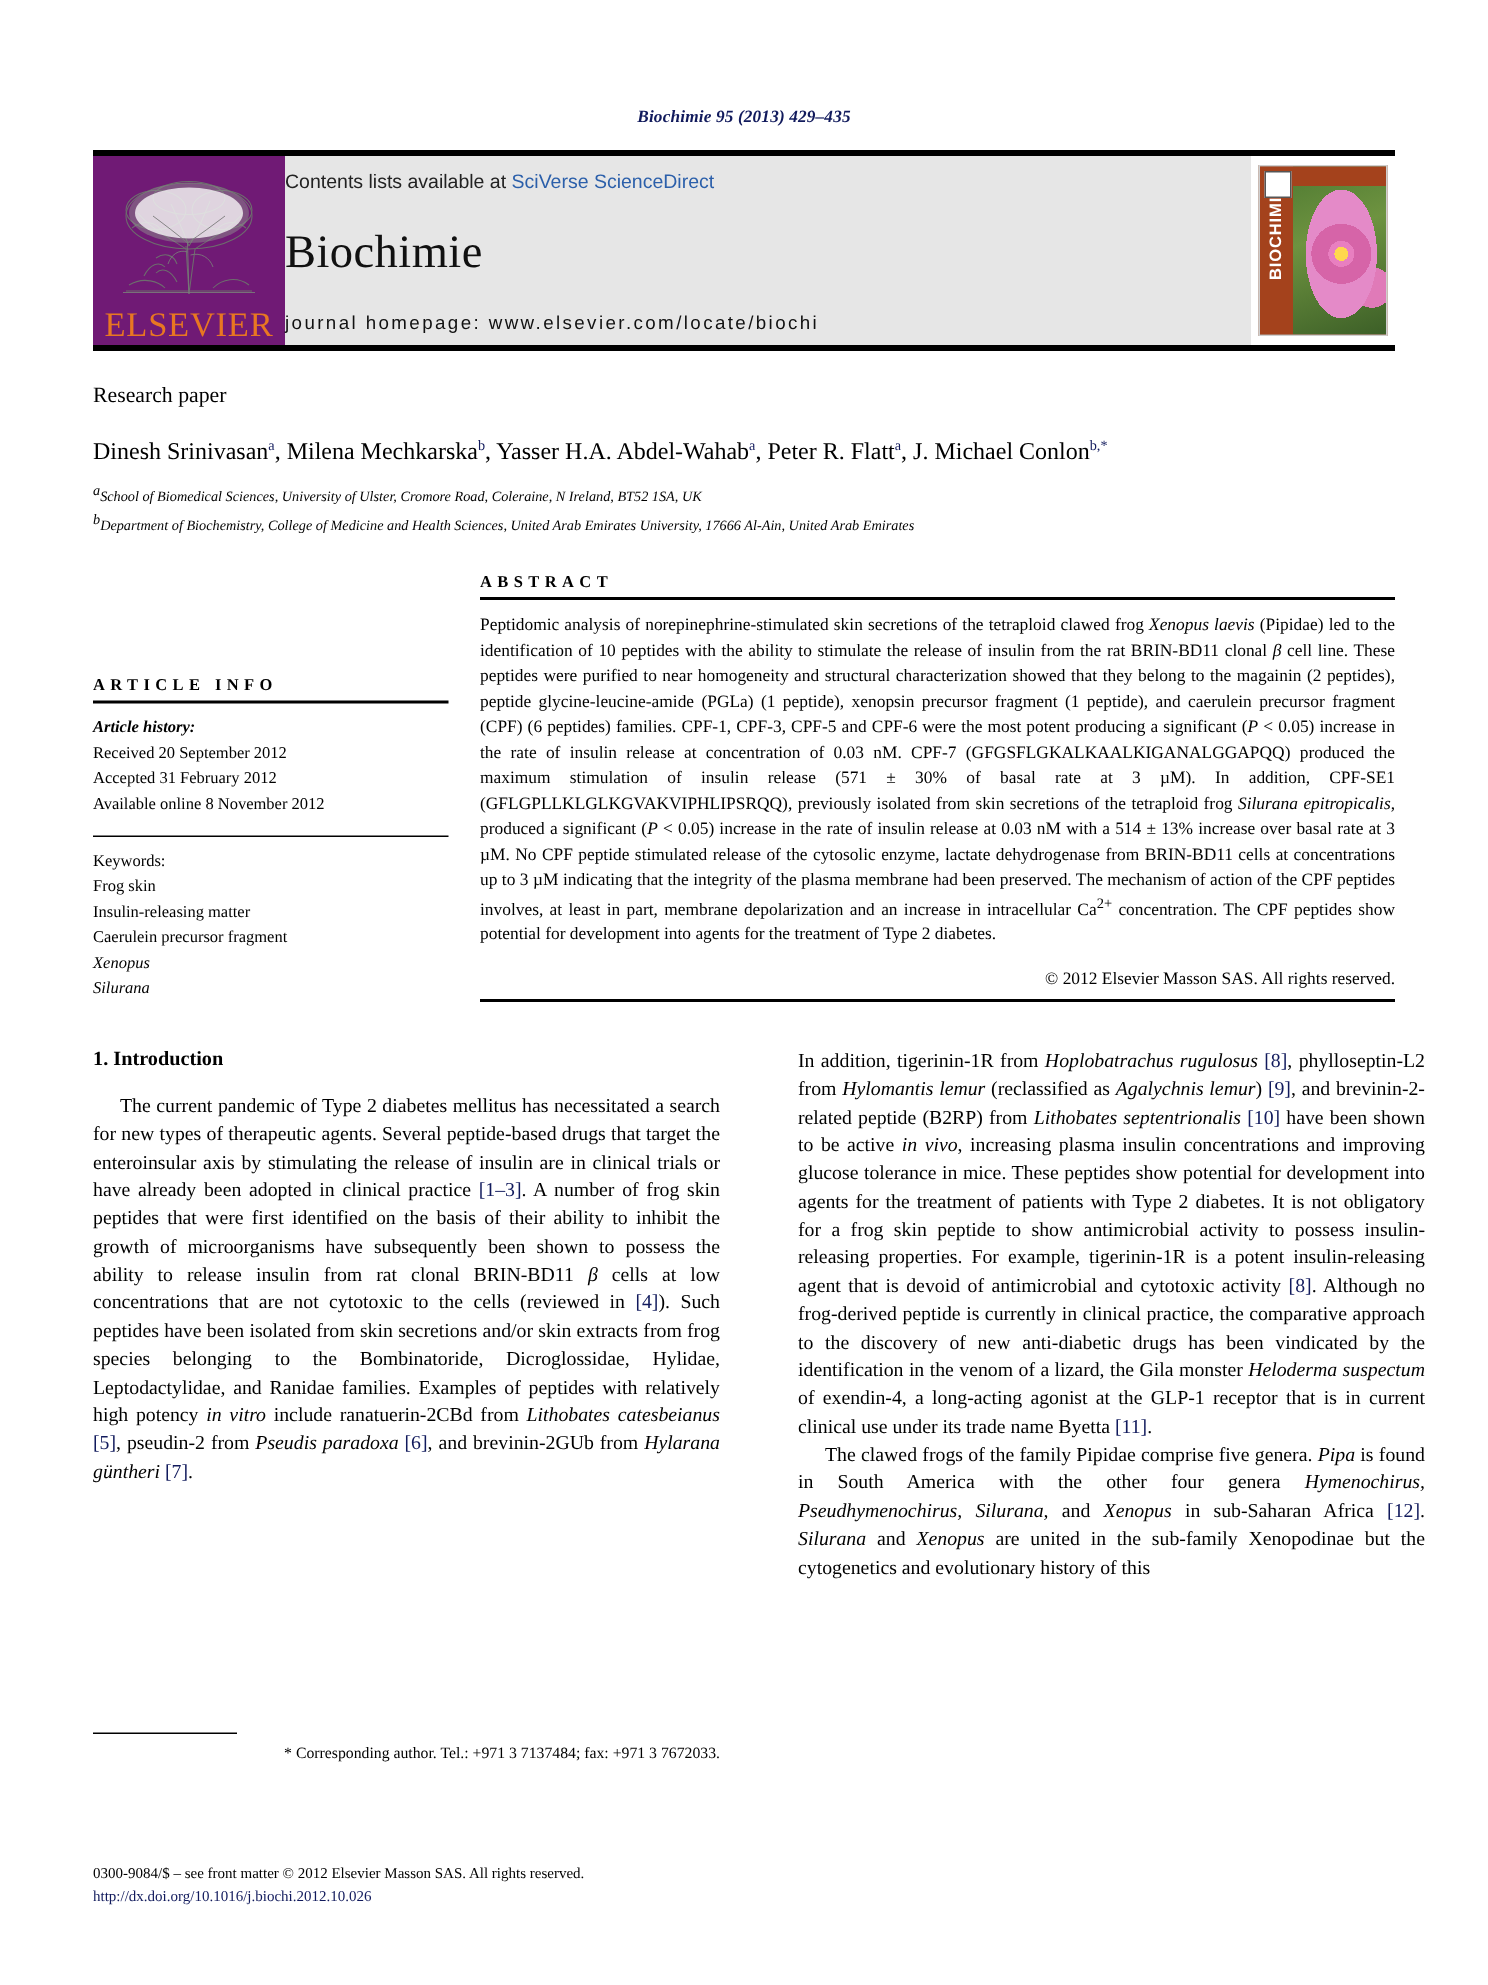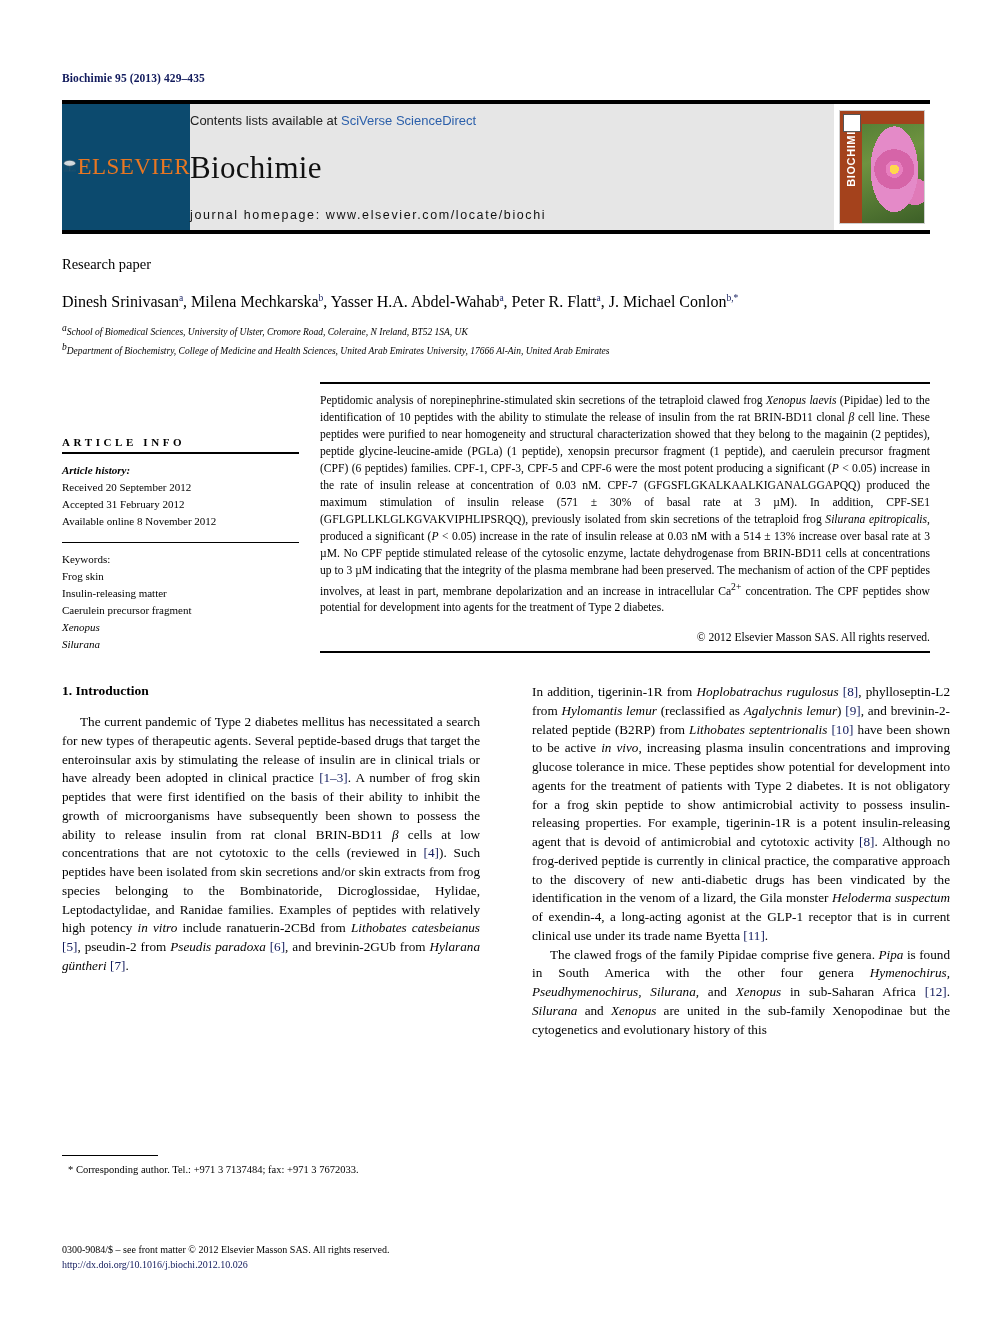--- a/index.html
+++ b/index.html
@@ -18,45 +18,47 @@
   .page {
     position: relative;
     width: 992px;
     height: 1323px;
     box-sizing: border-box;
     padding: 0 62px;
   }
 
   
   .runninghead {
+    text-align: center;
     font-size: 11.5px;
     font-weight: bold;
     color: #111a5c;
     padding-top: 72px;
     letter-spacing: 0.1px;
+    font-style: italic;
   }
 
   
   .masthead {
     margin-top: 16px;
     border-top: 4px solid #000;
     border-bottom: 4px solid #000;
     display: flex;
     align-items: stretch;
     height: 126px;
   }
   .elsevier-logo {
     width: 128px;
     flex: 0 0 128px;
     display: flex;
-    flex-direction: row;
+    flex-direction: column;
     align-items: center;
     justify-content: flex-end;
     padding-bottom: 2px;
-    background: #0c4a6e;
+    background: #701a75;
   }
   .tree-svg { display:block; }
   .elsevier-word {
     font-family: "Liberation Serif", serif;
     font-size: 23px;
     letter-spacing: 0.5px;
     color: #e87722;
     line-height: 1;
     margin-top: 1px;
   }
@@ -232,20 +234,21 @@
   }
   p.para + p.para { margin-top: 0; }
   .ref { color: #111a5c; }
 
   
   .footnote-wrap {
     position: absolute;
     left: 62px;
     top: 1155px;
     width: 418px;
+    text-align: right;
   }
   .fn-rule { width: 96px; border-top: 1px solid #000; margin-bottom: 6px; }
   .footnote {
     font-size: 10.5px;
     line-height: 1.5;
   }
   .footnote .eml-lbl { font-style: italic; }
   .a-blue { color: #2446a8; text-decoration: none; }
 
   .issn {
@@ -349,20 +352,21 @@
         <div class="lbl">Keywords:</div>
         <div>Frog skin</div>
         <div>Insulin-releasing matter</div>
         <div>Caerulein precursor fragment</div>
         <div class="it">Xenopus</div>
         <div class="it">Silurana</div>
       </div>
     </div>
 
     <div class="col-abs">
+      <div class="sec-head">ABSTRACT</div>
       <div class="rule-top"></div>
       <div class="abstract-body">
         Peptidomic analysis of norepinephrine-stimulated skin secretions of the tetraploid clawed frog <span class="it">Xenopus laevis</span> (Pipidae) led to the identification of 10 peptides with the ability to stimulate the release of insulin from the rat BRIN-BD11 clonal <span class="it">β</span> cell line. These peptides were purified to near homogeneity and structural characterization showed that they belong to the magainin (2 peptides), peptide glycine-leucine-amide (PGLa) (1 peptide), xenopsin precursor fragment (1 peptide), and caerulein precursor fragment (CPF) (6 peptides) families. CPF-1, CPF-3, CPF-5 and CPF-6 were the most potent producing a significant (<span class="it">P</span> &lt; 0.05) increase in the rate of insulin release at concentration of 0.03 nM. CPF-7 (GFGSFLGKALKAALKIGANALGGAPQQ) produced the maximum stimulation of insulin release (571 ± 30% of basal rate at 3 µM). In addition, CPF-SE1 (GFLGPLLKLGLKGVAKVIPHLIPSRQQ), previously isolated from skin secretions of the tetraploid frog <span class="it">Silurana epitropicalis</span>, produced a significant (<span class="it">P</span> &lt; 0.05) increase in the rate of insulin release at 0.03 nM with a 514 ± 13% increase over basal rate at 3 µM. No CPF peptide stimulated release of the cytosolic enzyme, lactate dehydrogenase from BRIN-BD11 cells at concentrations up to 3 µM indicating that the integrity of the plasma membrane had been preserved. The mechanism of action of the CPF peptides involves, at least in part, membrane depolarization and an increase in intracellular Ca<sup>2+</sup> concentration. The CPF peptides show potential for development into agents for the treatment of Type 2 diabetes.
       </div>
       <div class="copyright">© 2012 Elsevier Masson SAS. All rights reserved.</div>
       <div class="abs-rule-bottom"></div>
     </div>
   </div>
 
   <div class="body-cols">

